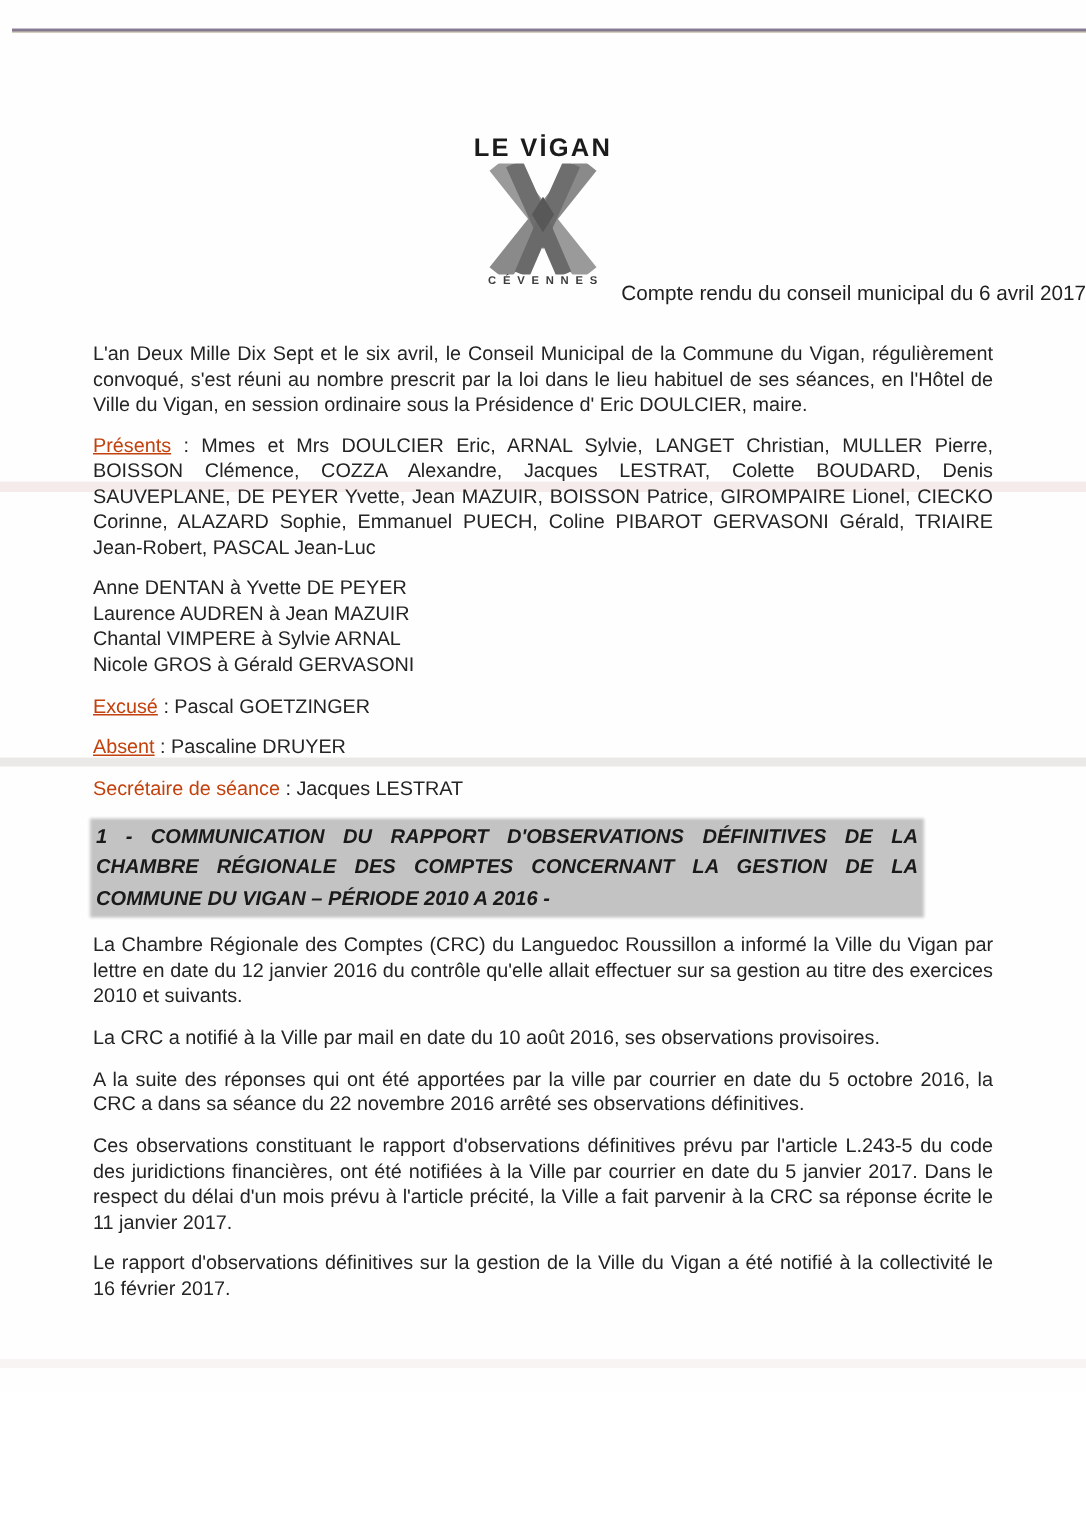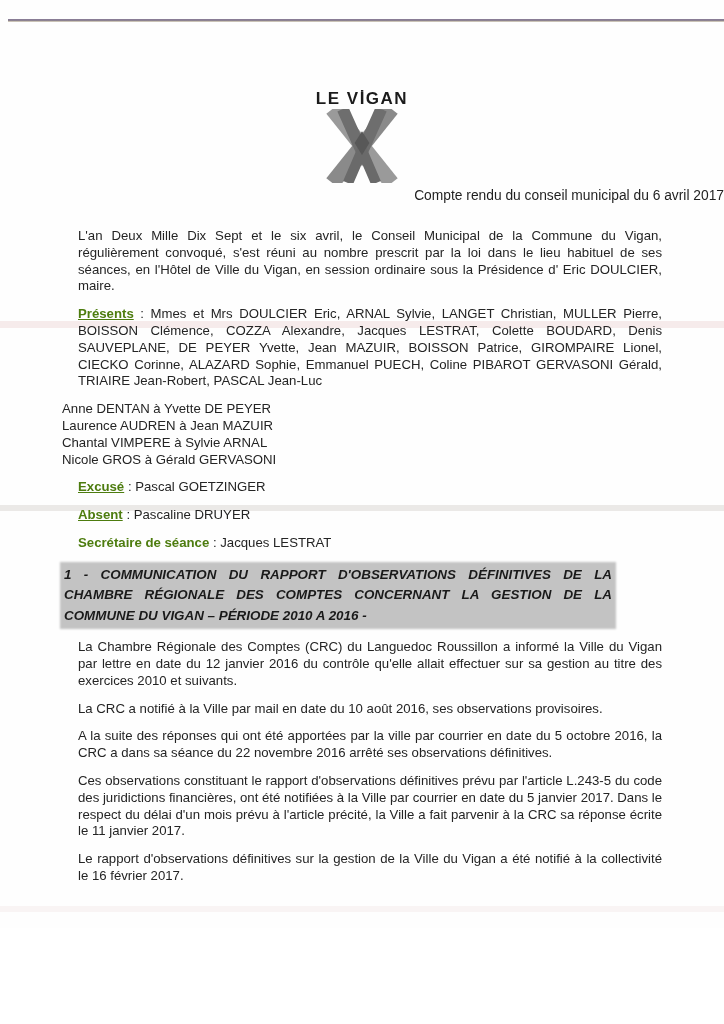--- a/index.html
+++ b/index.html
@@ -62,23 +62,23 @@
     color: #1f1f1f;
   }
 
   
   .content {
     position: absolute;
     top: 228px;
     left: 62px;
     width: 600px;
   }
-  .content p { margin: 0 0 11px 16px; }
+  .content p { margin: 0 0 11px 0; }
   .just { text-align: justify; }
-  .lbl { font-weight: bold; color: #4d7c0f; }
+  .lbl { font-weight: normal; color: #c2410c; }
   .u { text-decoration: underline; }
   .proc { margin: 0 0 11px 0; }
   .proc div { line-height: 16.8px; }
 
   .section-heading {
     margin: 12px 0 12px 0;
     width: 548px;
     background: #c3c3c3;
     box-shadow: 0 0 2px 2px #c3c3c3;
     color: #1a1a1a;
@@ -102,20 +102,21 @@
 
   <header class="logo-block">
     <div class="logo-wordmark">LE VİGAN</div>
     <svg class="logo-emblem" width="78" height="74" viewBox="0 0 100 100" aria-hidden="true">
       <line x1="10" y1="0" x2="90" y2="100" stroke="#9a9a9a" stroke-width="21"></line>
       <line x1="90" y1="0" x2="10" y2="100" stroke="#8a8a8a" stroke-width="21"></line>
       <polyline points="24,0 50,58 76,0" fill="none" stroke="#6e6e6e" stroke-width="16"></polyline>
       <polyline points="31,100 50,56 69,100" fill="none" stroke="#6a6a6a" stroke-width="14"></polyline>
       <polygon points="50,30 60,46 50,62 40,46" fill="#585858"></polygon>
     </svg>
+    <div class="logo-subtitle">CÉVENNES</div>
   </header>
 
   <div class="doc-title">Compte rendu du conseil municipal du 6 avril 2017</div>
 
   <main class="content">
 
     <p class="just">L'an Deux Mille Dix Sept et le six avril, le Conseil Municipal de la Commune du Vigan, régulièrement convoqué, s'est réuni au nombre prescrit par la loi dans le lieu habituel de ses séances, en l'Hôtel de Ville du Vigan, en session ordinaire sous la Présidence d' Eric DOULCIER, maire.</p>
 
     <p class="just"><span class="lbl u">Présents</span> <span>: Mmes et Mrs DOULCIER Eric, ARNAL Sylvie, LANGET Christian, MULLER Pierre, BOISSON Clémence, COZZA Alexandre, Jacques LESTRAT, Colette BOUDARD, Denis SAUVEPLANE, DE PEYER Yvette, Jean MAZUIR, BOISSON Patrice, GIROMPAIRE Lionel, CIECKO Corinne, ALAZARD Sophie, Emmanuel PUECH, Coline PIBAROT GERVASONI Gérald, TRIAIRE Jean-Robert, PASCAL Jean-Luc</span></p>
 

